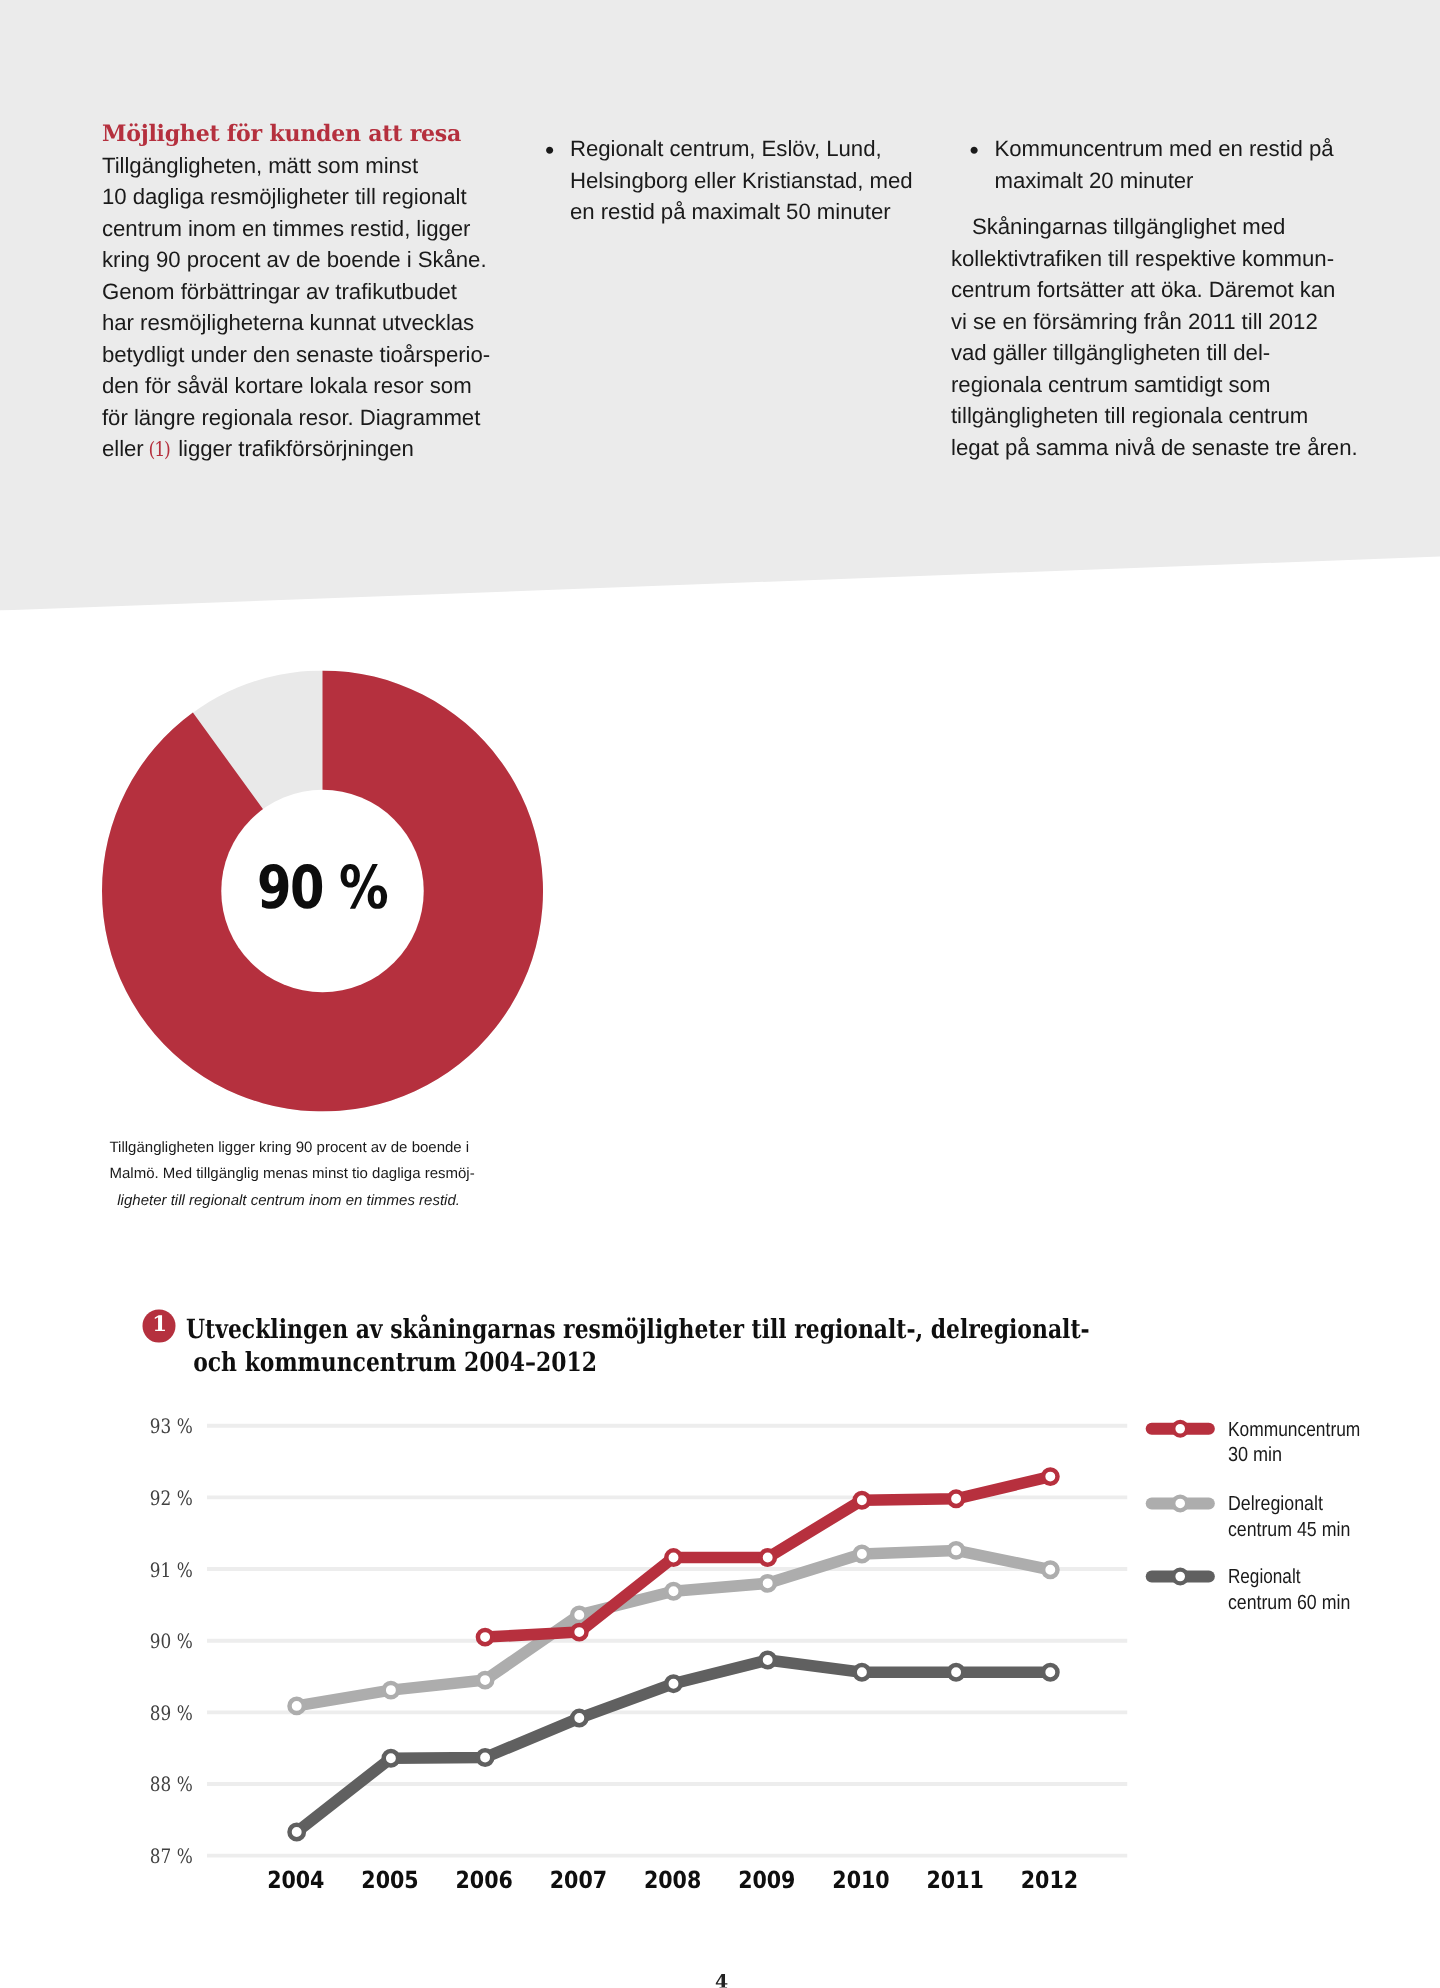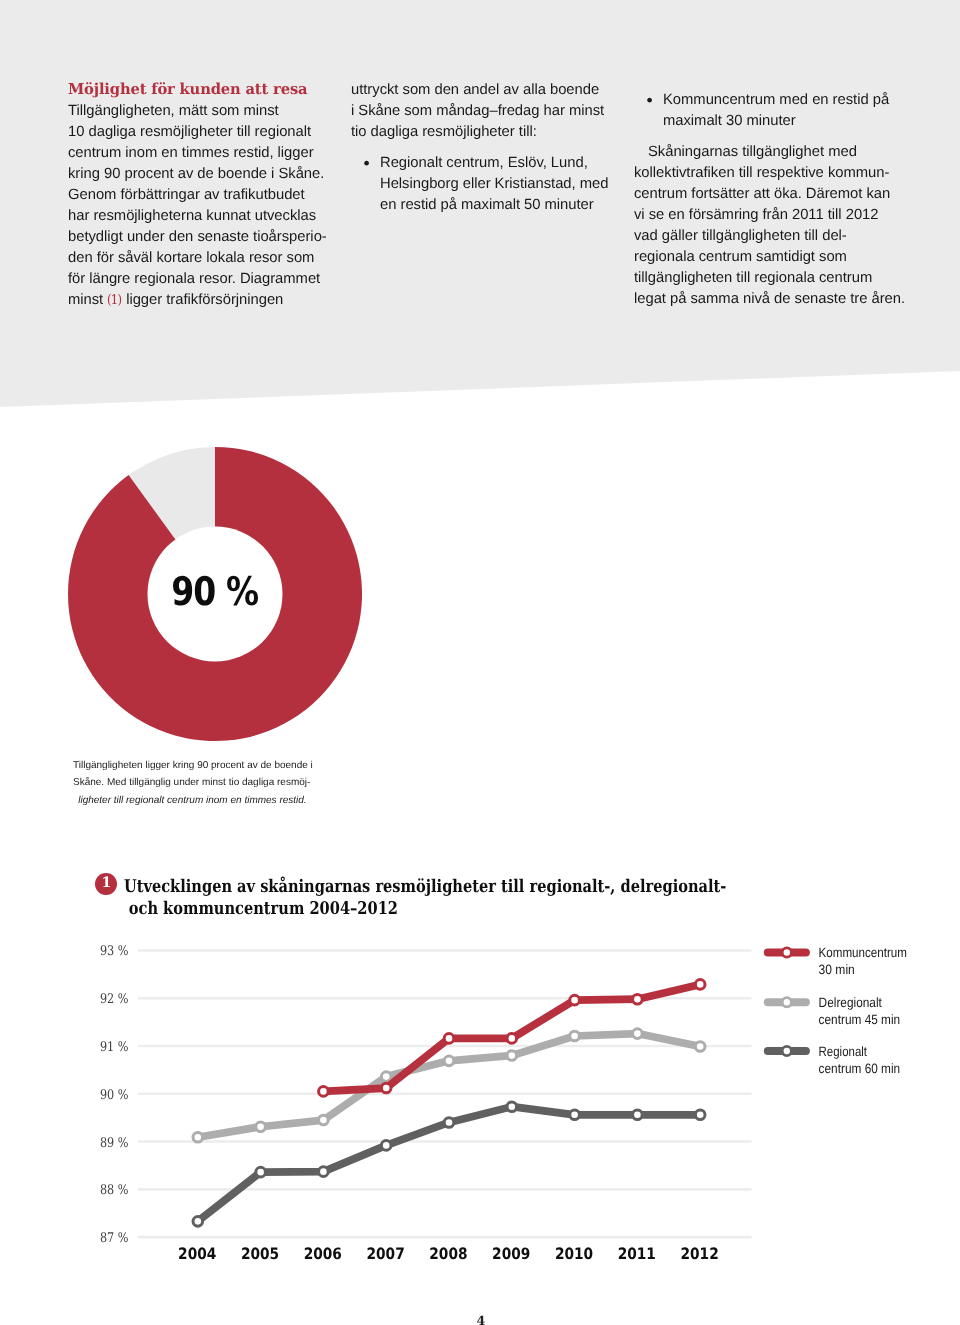--- a/index.html
+++ b/index.html
@@ -93,49 +93,48 @@
 </style>
 </head>
 <body>
 
 <div class="page">
   <div id="top-band"></div>
 
   <div class="col" id="col-1">
     <h1 class="heading">Möjlighet för kunden att resa</h1>
     <div class="para"><span>Tillgängligheten, mätt som minst</span><br><span>10 dagliga resmöjligheter till regionalt</span><br><span>centrum inom en timmes restid, ligger</span><br><span>kring 90 procent av de boende i Skåne.</span><br><span>Genom förbättringar av trafikutbudet</span><br><span>har resmöjligheterna kunnat utvecklas</span><br><span>betydligt under den senaste tioårsperio-</span><br><span>den för såväl kortare lokala resor som</span><br><span>för längre regionala resor. Diagrammet</span></div>
-    <div class="para"><span>minst </span><span class="ref">(1)</span><span> ligger trafikförsörjningen</span></div>
+    <div class="para"><span>eller </span><span class="ref">(1)</span><span> ligger trafikförsörjningen</span></div>
   </div>
 
   <div class="col" id="col-2">
-    <div class="para"><span>uttryckt som den andel av alla boende</span><br><span>i Skåne som måndag–fredag har minst</span><br><span>tio dagliga resmöjligheter till:</span></div>
     <ul class="bullets">
       <li><span>Regionalt centrum, Eslöv, Lund,</span><br><span>Helsingborg eller Kristianstad, med</span><br><span>en restid på maximalt 50 minuter</span></li>
     </ul>
   </div>
 
   <div class="col" id="col-3">
     <ul class="bullets">
-      <li><span>Kommuncentrum med en restid på</span><br><span>maximalt 30 minuter</span></li>
+      <li><span>Kommuncentrum med en restid på</span><br><span>maximalt 20 minuter</span></li>
     </ul>
     <div class="para"><span class="indent-line">Skåningarnas tillgänglighet med</span><br><span><span>kollektivtrafiken till respektive kommun-</span><br><span>centrum fortsätter att öka. Däremot kan</span><br><span>vi se en försämring från 2011 till 2012</span><br><span>vad gäller tillgängligheten till del-</span><br><span>regionala centrum samtidigt som</span><br><span>tillgängligheten till regionala centrum</span><br><span>legat på samma nivå de senaste tre åren.</span></span></div>
   </div>
 
   <div id="donut-wrap">
     <svg width="294" height="294" viewBox="0 0 294 294">
       <circle cx="147" cy="147" r="147" fill="#e9e9e9"></circle>
       <path id="donut-slice" fill="#b5303e" d="M 147 0 A 147 147 0 1 1 60.596 28.075 L 147 147 Z"></path>
       <circle cx="147" cy="147" r="67.5" fill="#ffffff"></circle>
     </svg>
     <div id="donut-value">
         <span>90 %</span>
       </div>
   </div>
 
-  <div id="donut-caption"><span>Tillgängligheten ligger kring 90 procent av de boende i</span><br><span>Skåne. Med tillgänglig under minst tio dagliga resmöj-</span><br><span class="last-line">ligheter till regionalt centrum inom en timmes restid.</span></div>
+  <div id="donut-caption"><span>Tillgängligheten ligger kring 90 procent av de boende i</span><br><span>Malmö. Med tillgänglig menas minst tio dagliga resmöj-</span><br><span class="last-line">ligheter till regionalt centrum inom en timmes restid.</span></div>
 
   <div id="fig-badge">1</div>
   <div id="fig-title-text"><span>Utvecklingen av skåningarnas resmöjligheter till regionalt-, delregionalt-</span><br><span class="l2">och kommuncentrum 2004–2012</span></div>
 
   <svg id="chart" viewBox="0 0 960 360">
       <line x1="138" x2="751.5" y1="30.479999999999905" y2="30.479999999999905" stroke="#ededed" stroke-width="2.6"></line>
       <text x="128.5" y="35.479999999999905" text-anchor="end" font-family="&quot;DejaVu Serif Condensed&quot;,&quot;DejaVu Serif&quot;, serif" font-size="13.3" fill="#414141" textLength="28.6" lengthAdjust="spacingAndGlyphs">93 %</text>
       <line x1="138" x2="751.5" y1="78.24999999999989" y2="78.24999999999989" stroke="#ededed" stroke-width="2.6"></line>
       <text x="128.5" y="83.24999999999989" text-anchor="end" font-family="&quot;DejaVu Serif Condensed&quot;,&quot;DejaVu Serif&quot;, serif" font-size="13.3" fill="#414141" textLength="28.6" lengthAdjust="spacingAndGlyphs">92 %</text>
       <line x1="138" x2="751.5" y1="126.01999999999998" y2="126.01999999999998" stroke="#ededed" stroke-width="2.6"></line>

